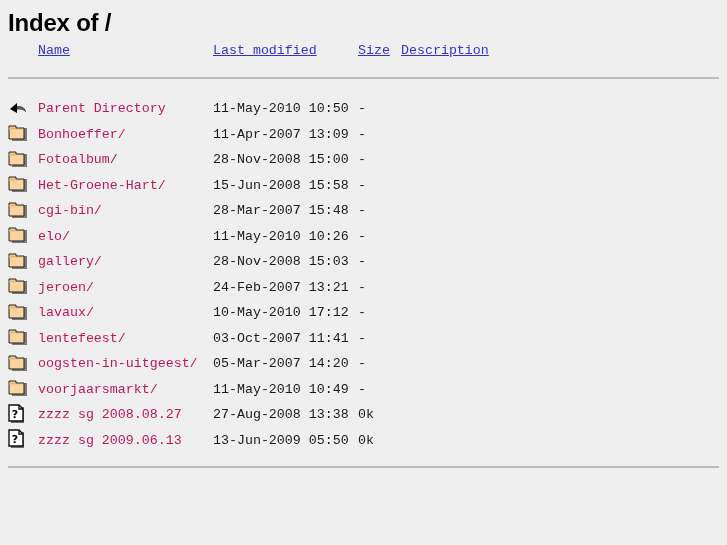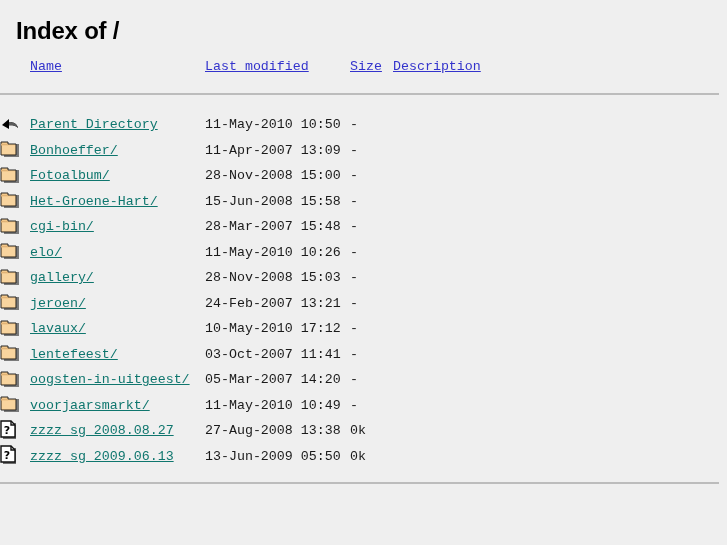--- a/index.html
+++ b/index.html
@@ -13,26 +13,26 @@
     background: #efefef;
     font-family: "Liberation Serif", serif;
     overflow: hidden;
     position: relative;
   }
   .page-title {
     font-family: "Liberation Sans", sans-serif;
     font-weight: bold;
     font-size: 24px;
     color: #000000;
-    margin: 8px;
+    margin: 0;
     padding: 9px 0 0 8px;
     letter-spacing: -0.2px;
   }
   .listing-wrap {
-    padding: 0 8px 0 0;
+    padding: 0 8px 0 8px;
   }
   hr.rule {
     border: none;
     border-top: 2px solid #bcbcbc;
     height: 0;
     margin: 0;
     padding: 0;
   }
   hr.rule-top { margin-top: 19px; }
   hr.rule-bottom { margin-top: 13px; }
@@ -64,22 +64,21 @@
     vertical-align: middle;
     white-space: nowrap;
     color: #1a1a1a;
   }
   .hdr-link {
     color: #3333cc;
     text-decoration: underline;
     cursor: pointer;
   }
   .row-link {
-    color: #0f766e;
-    text-decoration: underline;
+    color: #be185d;
     cursor: pointer;
   }
   td.col-size {
     text-align: left;
     padding-left: 3px;
   }
   td.col-date {
     letter-spacing: 0px;
     margin-top: 26px;
   }

